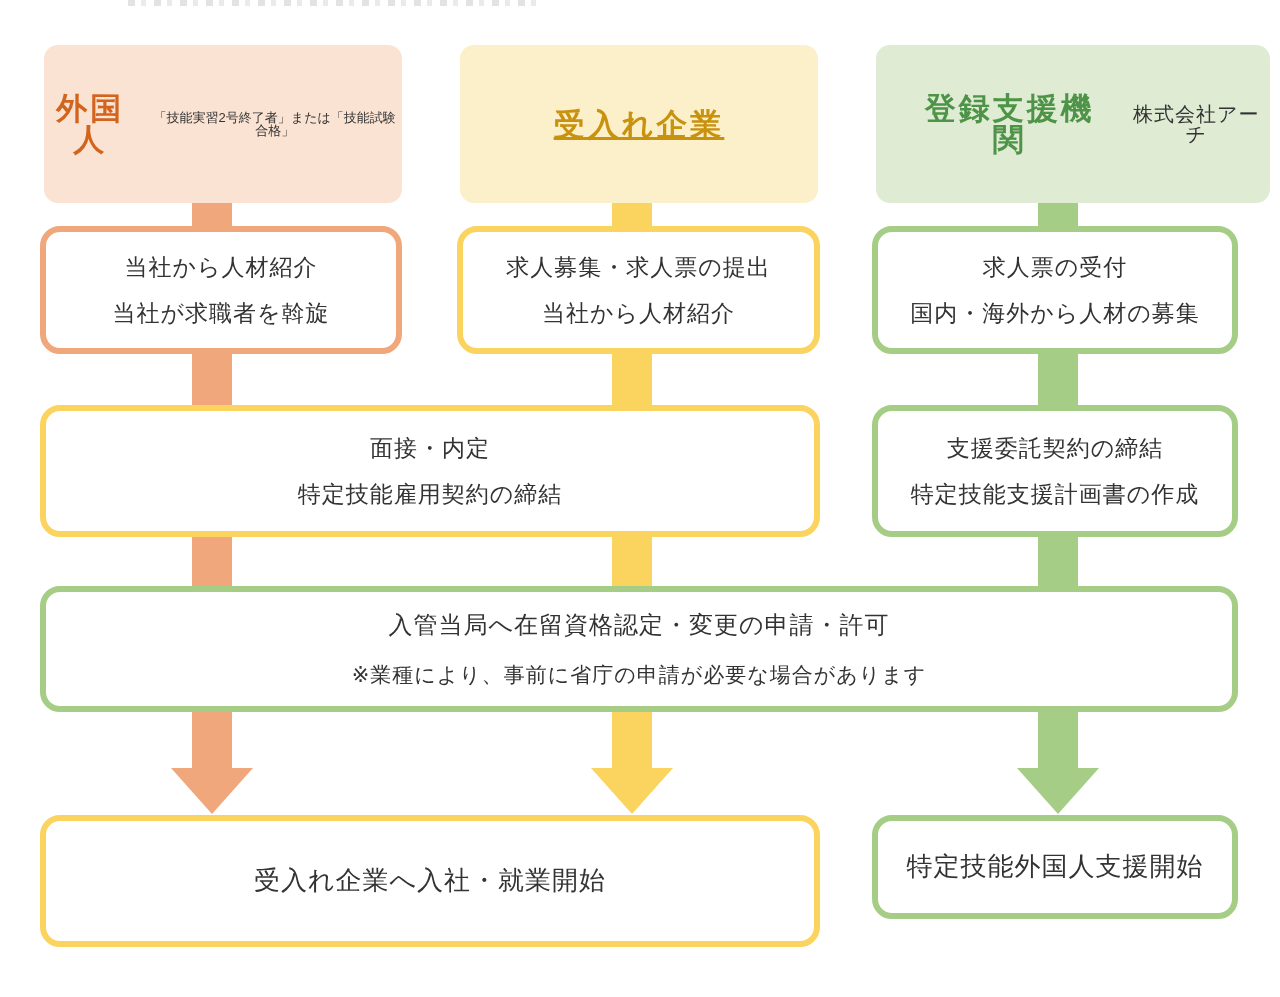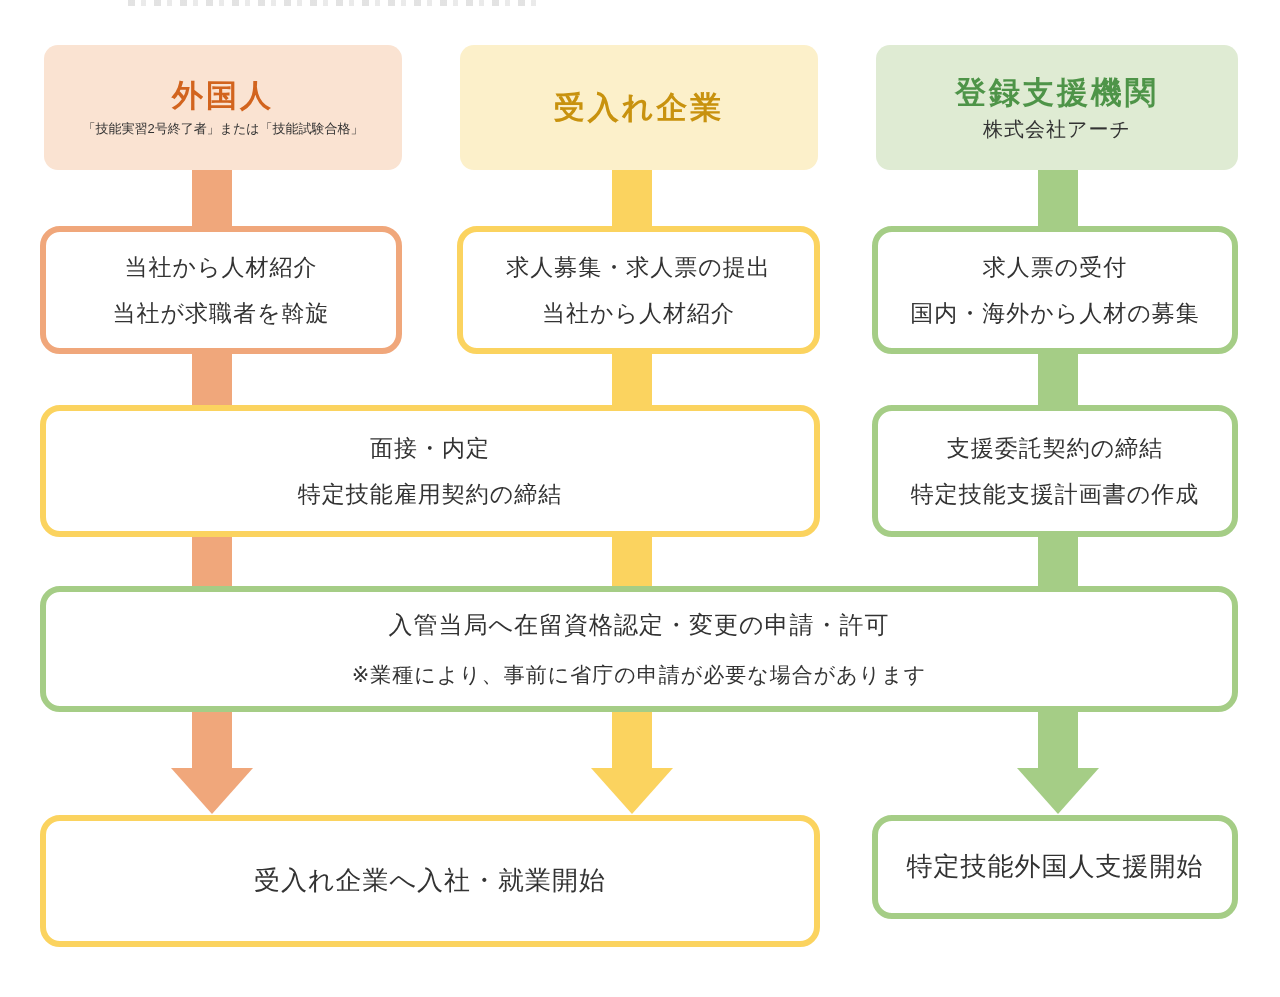--- a/index.html
+++ b/index.html
@@ -17,28 +17,28 @@
   .shaft.orange{background:var(--orange);}
   .shaft.yellow{background:var(--yellow);}
   .shaft.green{background:var(--green);}
   
   .ahead{position:absolute;top:768px;width:0;height:0;z-index:1;
     border-left:41px solid transparent;border-right:41px solid transparent;}
   .ahead.orange{border-top:46px solid var(--orange);}
   .ahead.yellow{border-top:46px solid var(--yellow);}
   .ahead.green{border-top:46px solid var(--green);}
   
-  .hdr{position:absolute;top:45px;height:125px;border-radius:14px;z-index:2;
-    display:flex;flex-direction:column;align-items:center;justify-content:center;gap:11px;text-align:center;}
+  .hdr{position:absolute;top:45px;height:158px;border-radius:14px;z-index:2;
+    display:flex;flex-direction:row;align-items:center;justify-content:center;gap:11px;text-align:center;}
   .hdr.orange{background:var(--orange-light);}
   .hdr.yellow{background:var(--yellow-light);}
-  .hdr.green{background:var(--green-light);}
+  .hdr.green{background:var(--green-light);padding-left:32px;}
   .hdr .title{font-size:31px;font-weight:bold;letter-spacing:3px;line-height:1;}
   .hdr.orange .title{color:var(--orange-text);}
-  .hdr.yellow .title{color:var(--yellow-text);}
+  .hdr.yellow .title{color:var(--yellow-text);text-decoration:underline;}
   .hdr.green .title{color:var(--green-text);}
   .hdr .sub{color:#333;line-height:1;}
   .hdr .sub.small{font-size:13px;letter-spacing:0;}
   .hdr .sub.med{font-size:20px;letter-spacing:1px;}
   
   .box{position:absolute;background:#fff;border-radius:20px;z-index:2;box-sizing:border-box;
     display:flex;flex-direction:column;align-items:center;justify-content:center;gap:20px;text-align:center;}
   .box.orange{border:6px solid var(--orange);}
   .box.yellow{border:6px solid var(--yellow);}
   .box.green{border:6px solid var(--green);}

